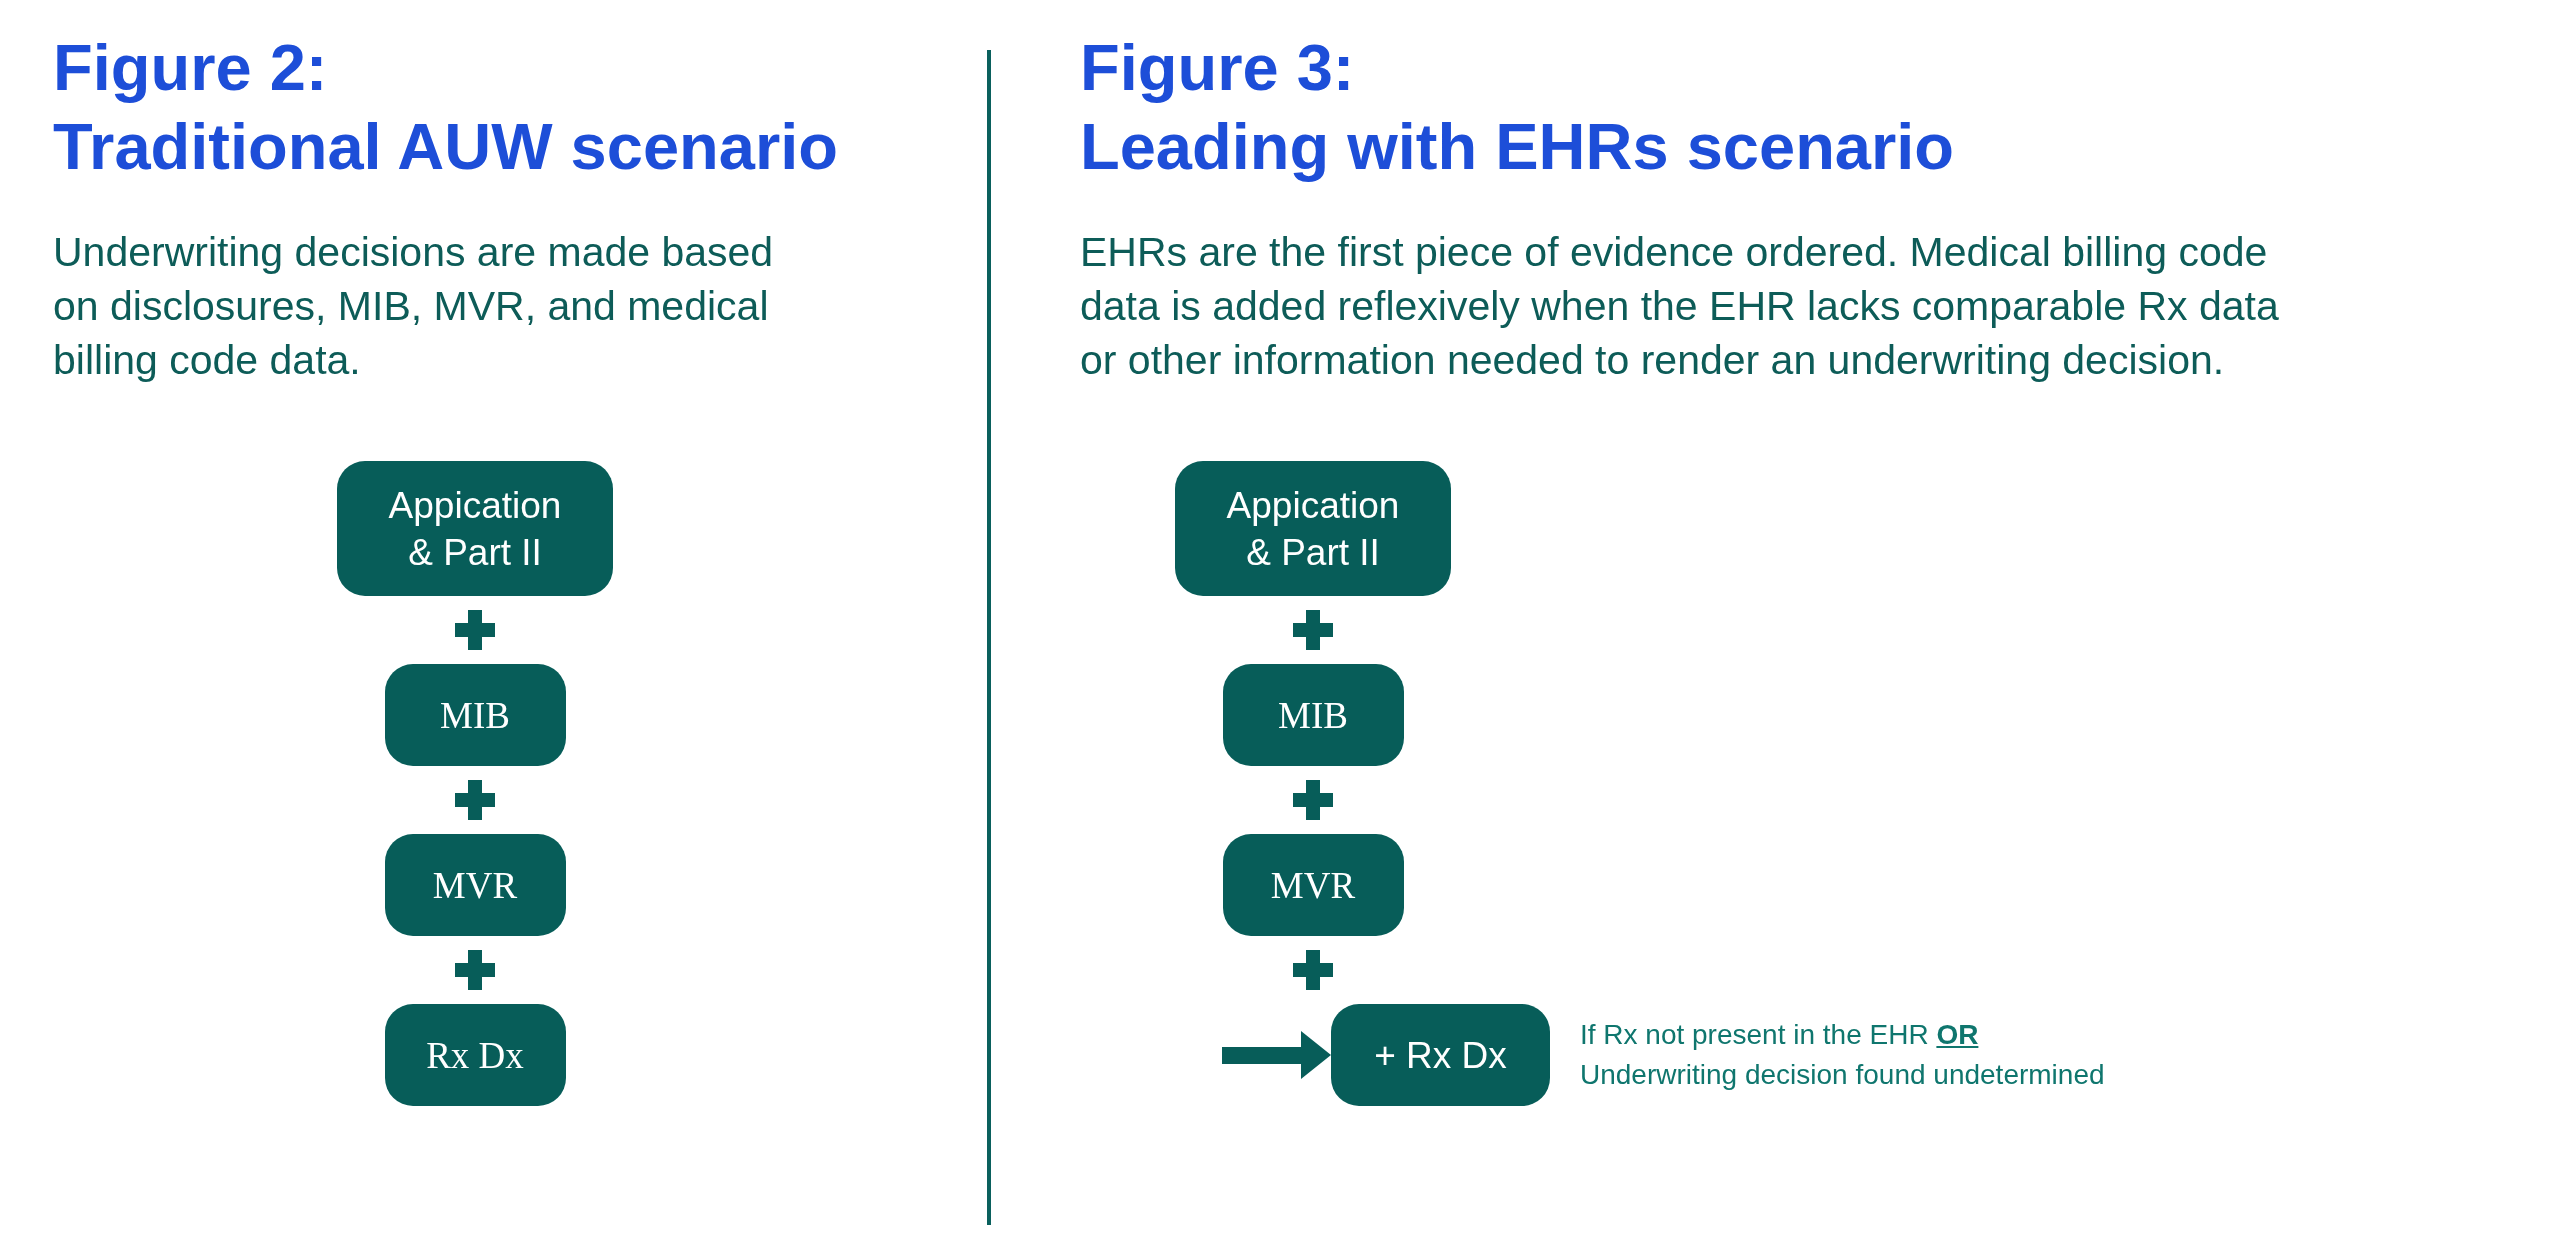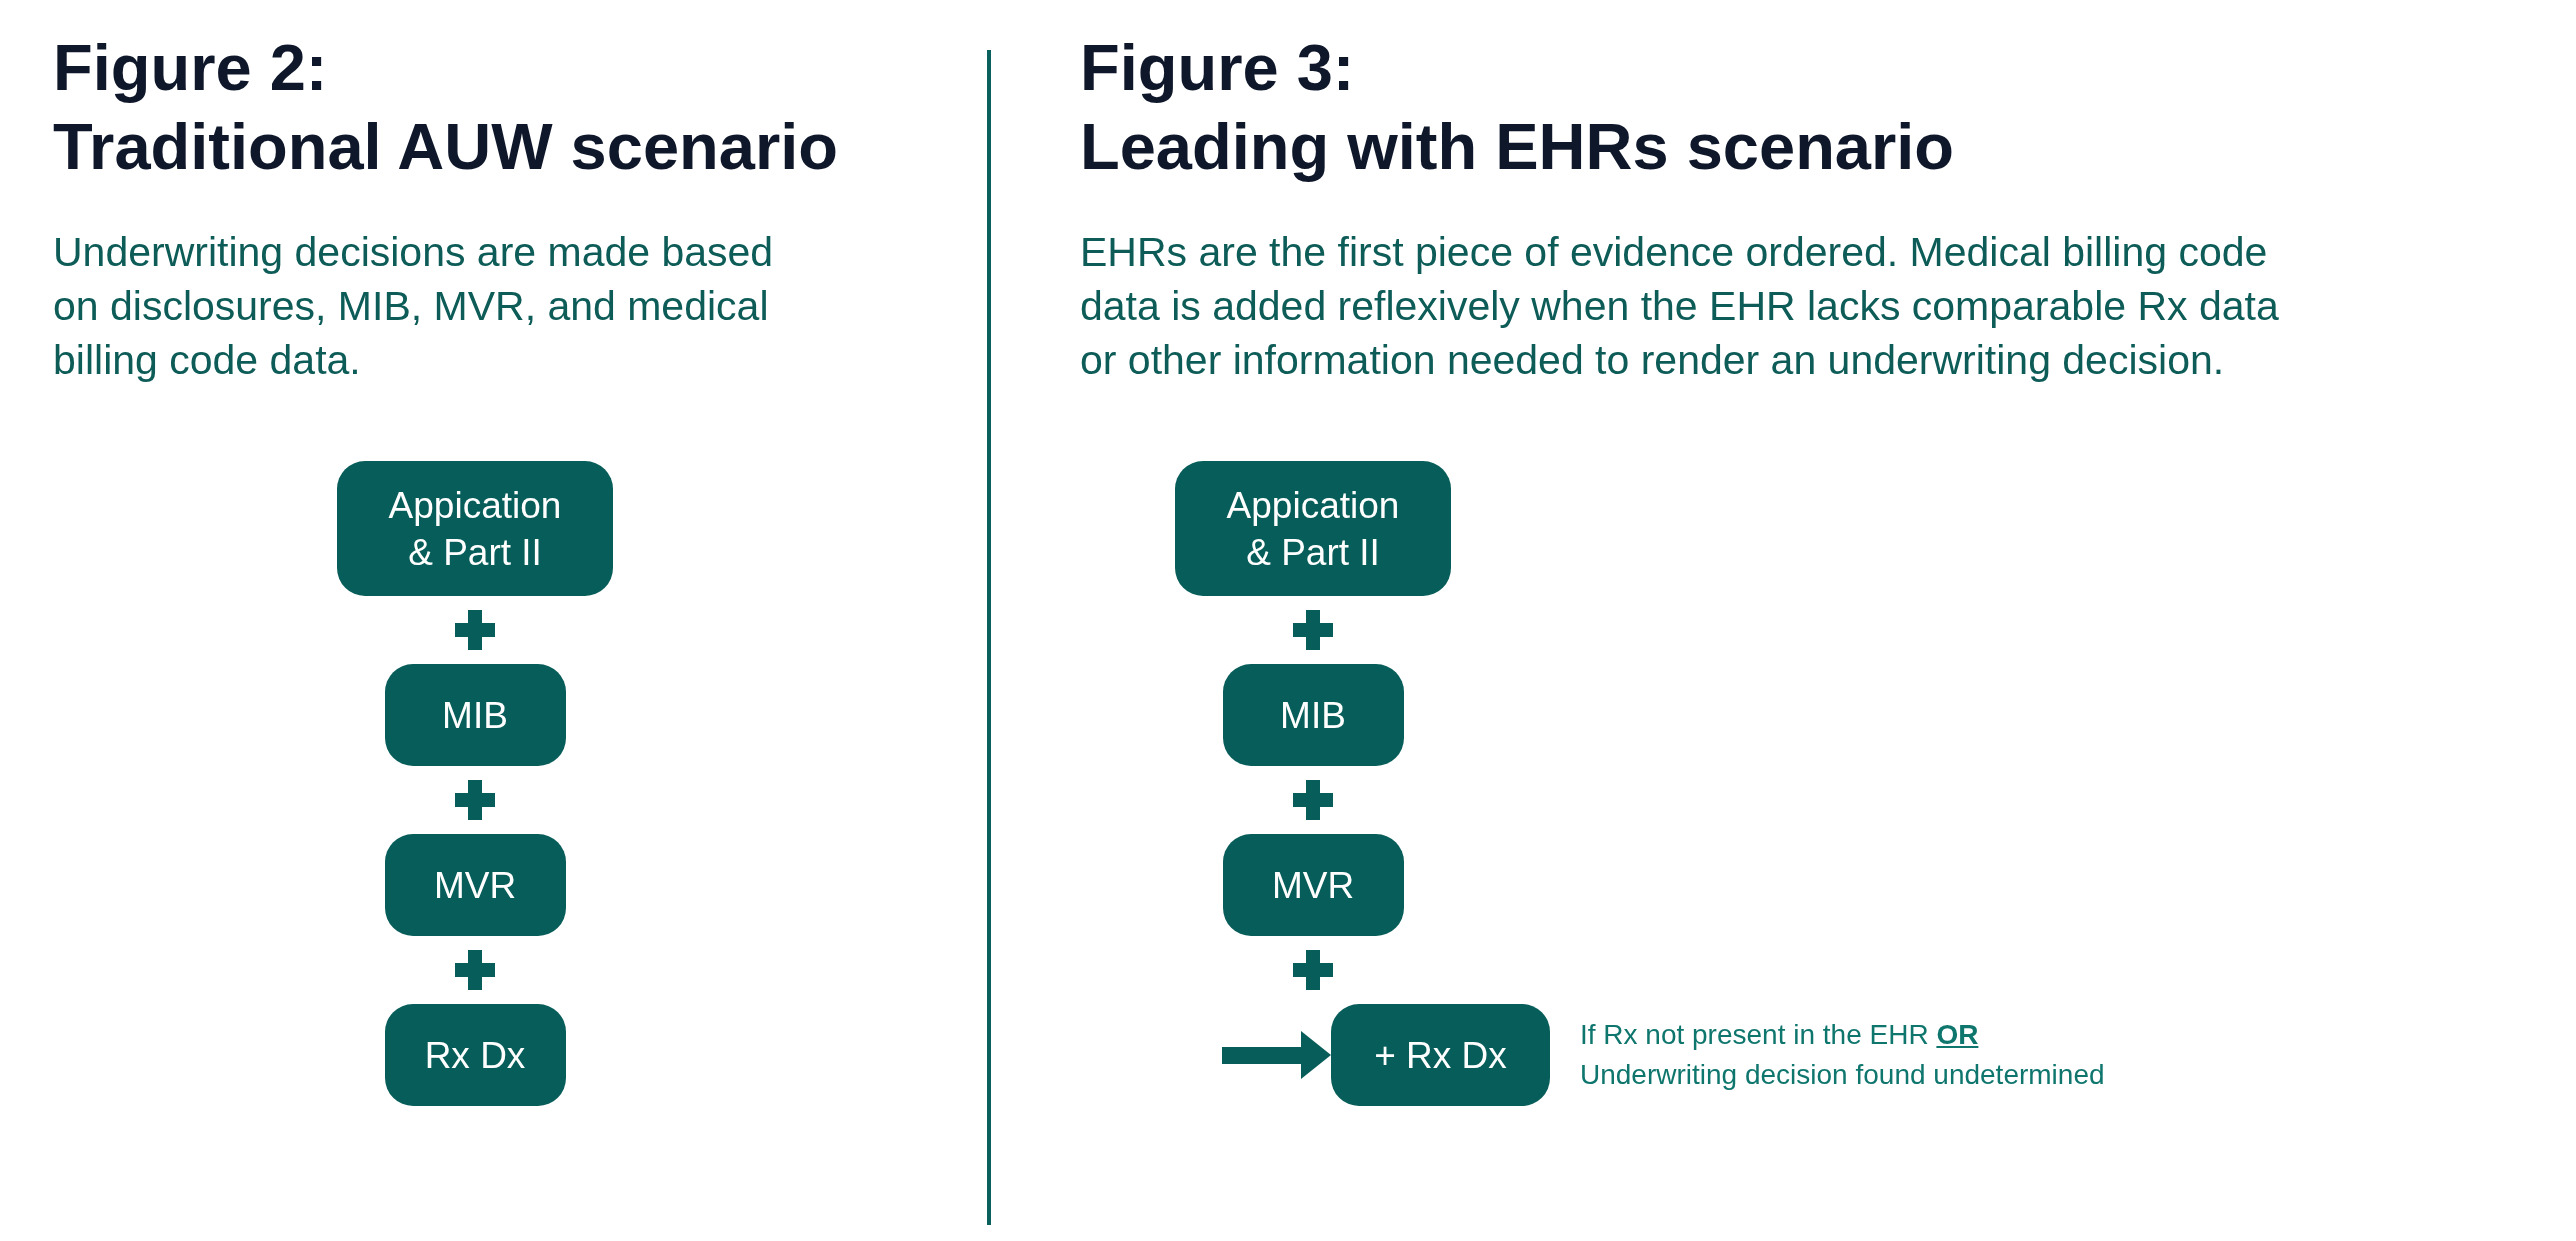--- a/index.html
+++ b/index.html
@@ -26,21 +26,21 @@
     top: 50px;
     width: 4.3px;
     height: 1175px;
     background: #0a605d;
   }
 
   .fig-title {
     font-size: 65px;
     font-weight: bold;
     line-height: 79px;
-    color: #0f172a;
+    color: #1d4ed8;
     letter-spacing: 0px;
   }
   .fig-title div { display: block; }
 
   .fig-desc {
     margin-top: 39px;
     font-size: 41px;
     line-height: 54px;
     color: #0d5c58;
   }
@@ -63,21 +63,21 @@
     display: flex;
     flex-direction: column;
     align-items: center;
     justify-content: center;
     text-align: left;
     font-size: 37px;
     line-height: 47px;
     flex-shrink: 0;
   }
   .flow-box.big   { width: 276px; height: 135px; }
-  .flow-box.small { width: 181px; height: 102px; }
+  .flow-box.small { width: 181px; height: 102px; font-family: Liberation Serif, serif; }
   .flow-box.rxdx  { width: 219px; height: 102px; }
 
   .plus {
     position: relative;
     width: 40px;
     height: 40px;
     margin: 14px 0;
     flex-shrink: 0;
   }
   .plus::before, .plus::after {

